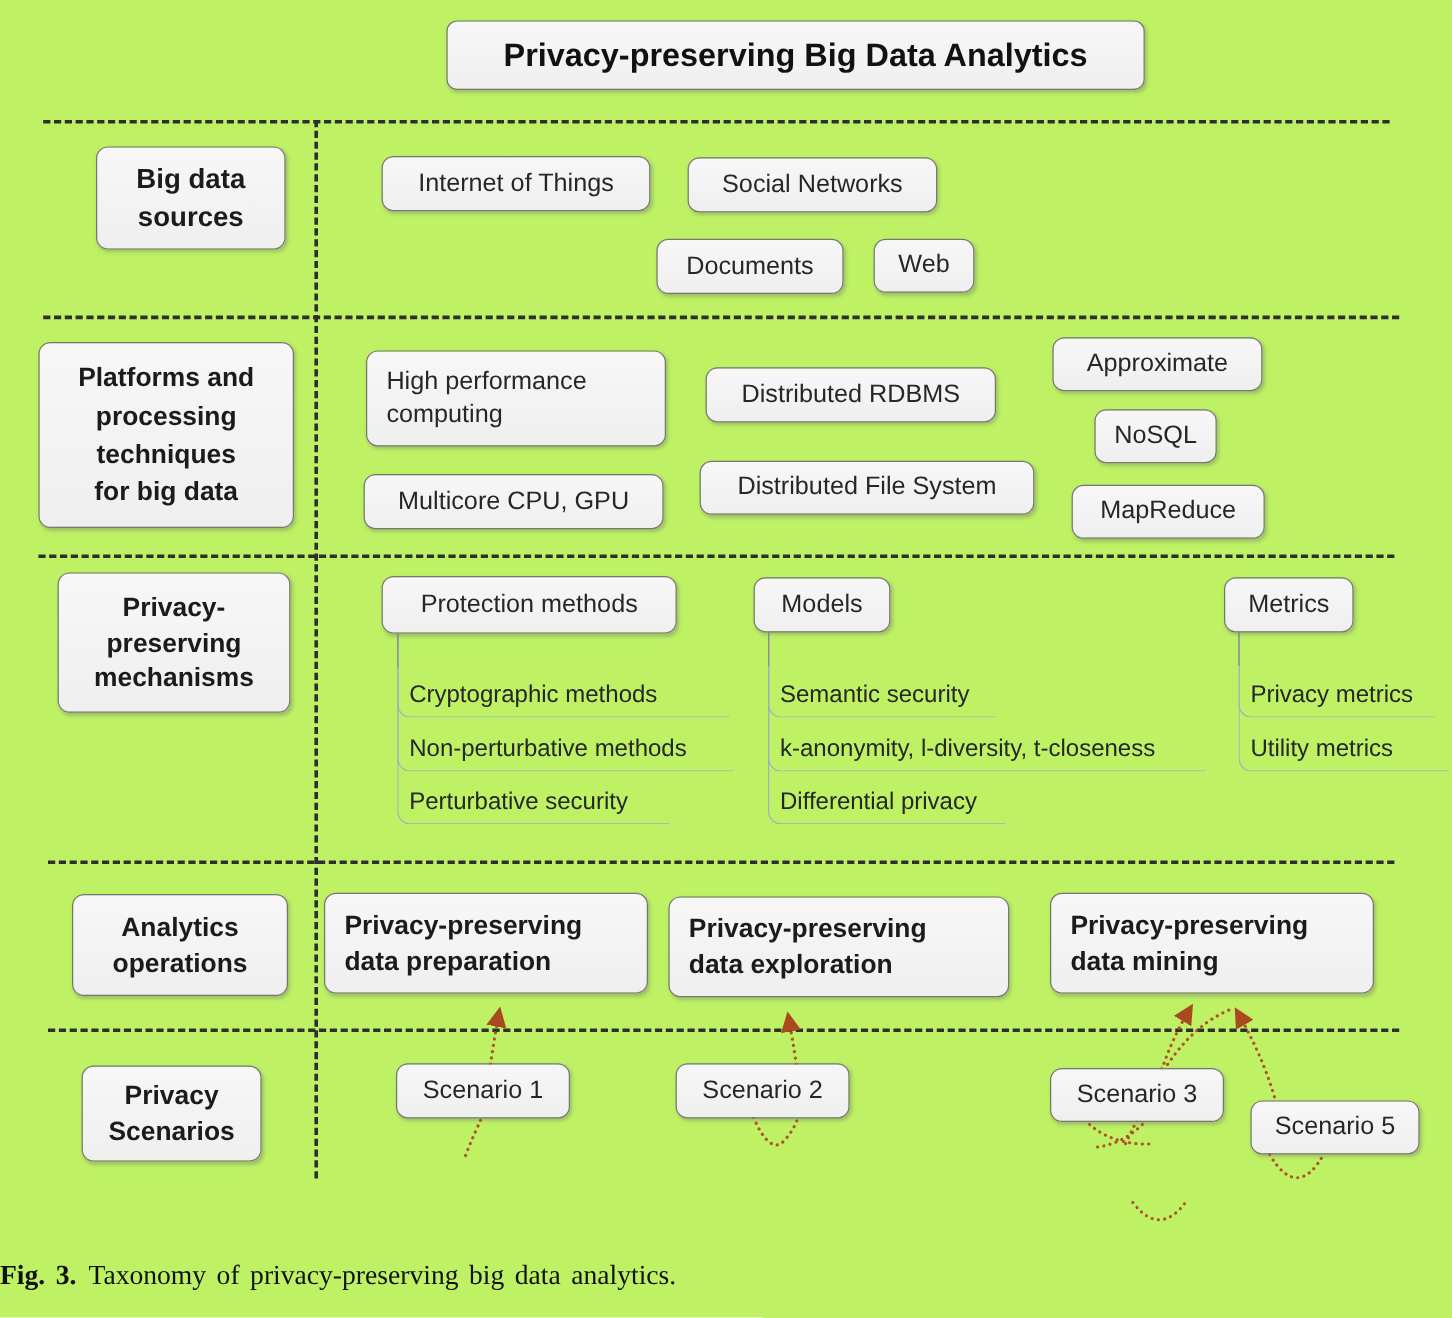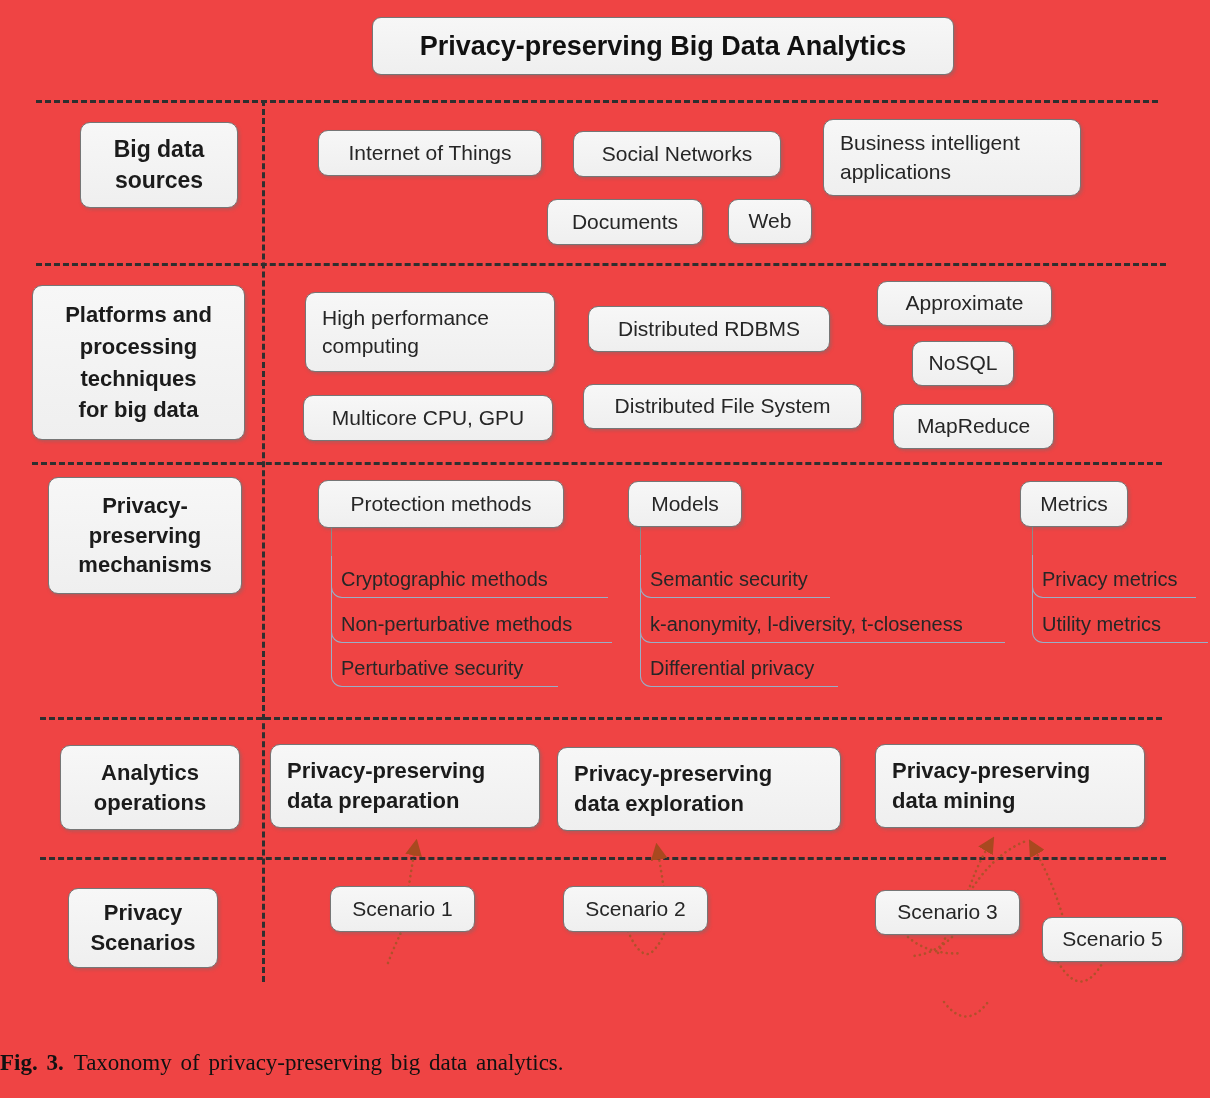--- a/index.html
+++ b/index.html
@@ -1,17 +1,17 @@
 <!DOCTYPE html>
 <html><head>
 <meta charset="utf-8">
 <style>
   html,body{margin:0;padding:0;background:#ffffff;}
   #canvas{
-    position:relative;width:1210px;height:1098px;background:#ef4444;overflow:hidden;
+    position:relative;width:1210px;height:1098px;background:#bef264;overflow:hidden;
     font-family:"Liberation Sans","DejaVu Sans",sans-serif;color:#222;
   }
   .box{
     position:absolute;box-sizing:border-box;
     background:linear-gradient(180deg,#f7f7f7 0%,#efefef 100%);
     border:1.6px solid #767676;border-radius:10px;
     display:flex;align-items:center;justify-content:center;text-align:center;
     font-size:21px;line-height:1.35;color:#262626;
     box-shadow:1.5px 2px 3px rgba(110,110,110,.38);
   }
@@ -65,22 +65,20 @@
   <div class="hsep" style="left:40px;top:717px;width:1122px;"></div>
   <div class="hsep" style="left:40px;top:857px;width:1126px;"></div>
   <div class="vsep" style="left:262px;top:100px;height:882px;"></div>
 
   <div class="box title-box layer2" style="left:372px;top:17px;width:582px;height:58px;">Privacy-preserving Big Data Analytics</div>
 
   <div class="box label-box prewrap layer2" style="left:80px;top:122px;width:158px;height:86px;font-size:23px;">Big data
 sources</div>
   <div class="box layer2" style="left:318px;top:130px;width:224px;height:46px;">Internet of Things</div>
   <div class="box layer2" style="left:573px;top:131px;width:208px;height:46px;">Social Networks</div>
-  <div class="box left-align prewrap layer2" style="left:823px;top:119px;width:258px;height:77px;">Business intelligent
-applications</div>
   <div class="box layer2" style="left:547px;top:199px;width:156px;height:46px;">Documents</div>
   <div class="box layer2" style="left:728px;top:199px;width:84px;height:45px;text-align:center;">Web</div>
 
   <div class="box label-box prewrap layer2" style="left:32px;top:285px;width:213px;height:155px;line-height:1.45;">Platforms and
 processing
 techniques
 for big data</div>
   <div class="box left-align prewrap layer2" style="left:305px;top:292px;width:250px;height:80px;">High performance
 computing</div>
   <div class="box layer2" style="left:588px;top:306px;width:242px;height:46px;">Distributed RDBMS</div>

